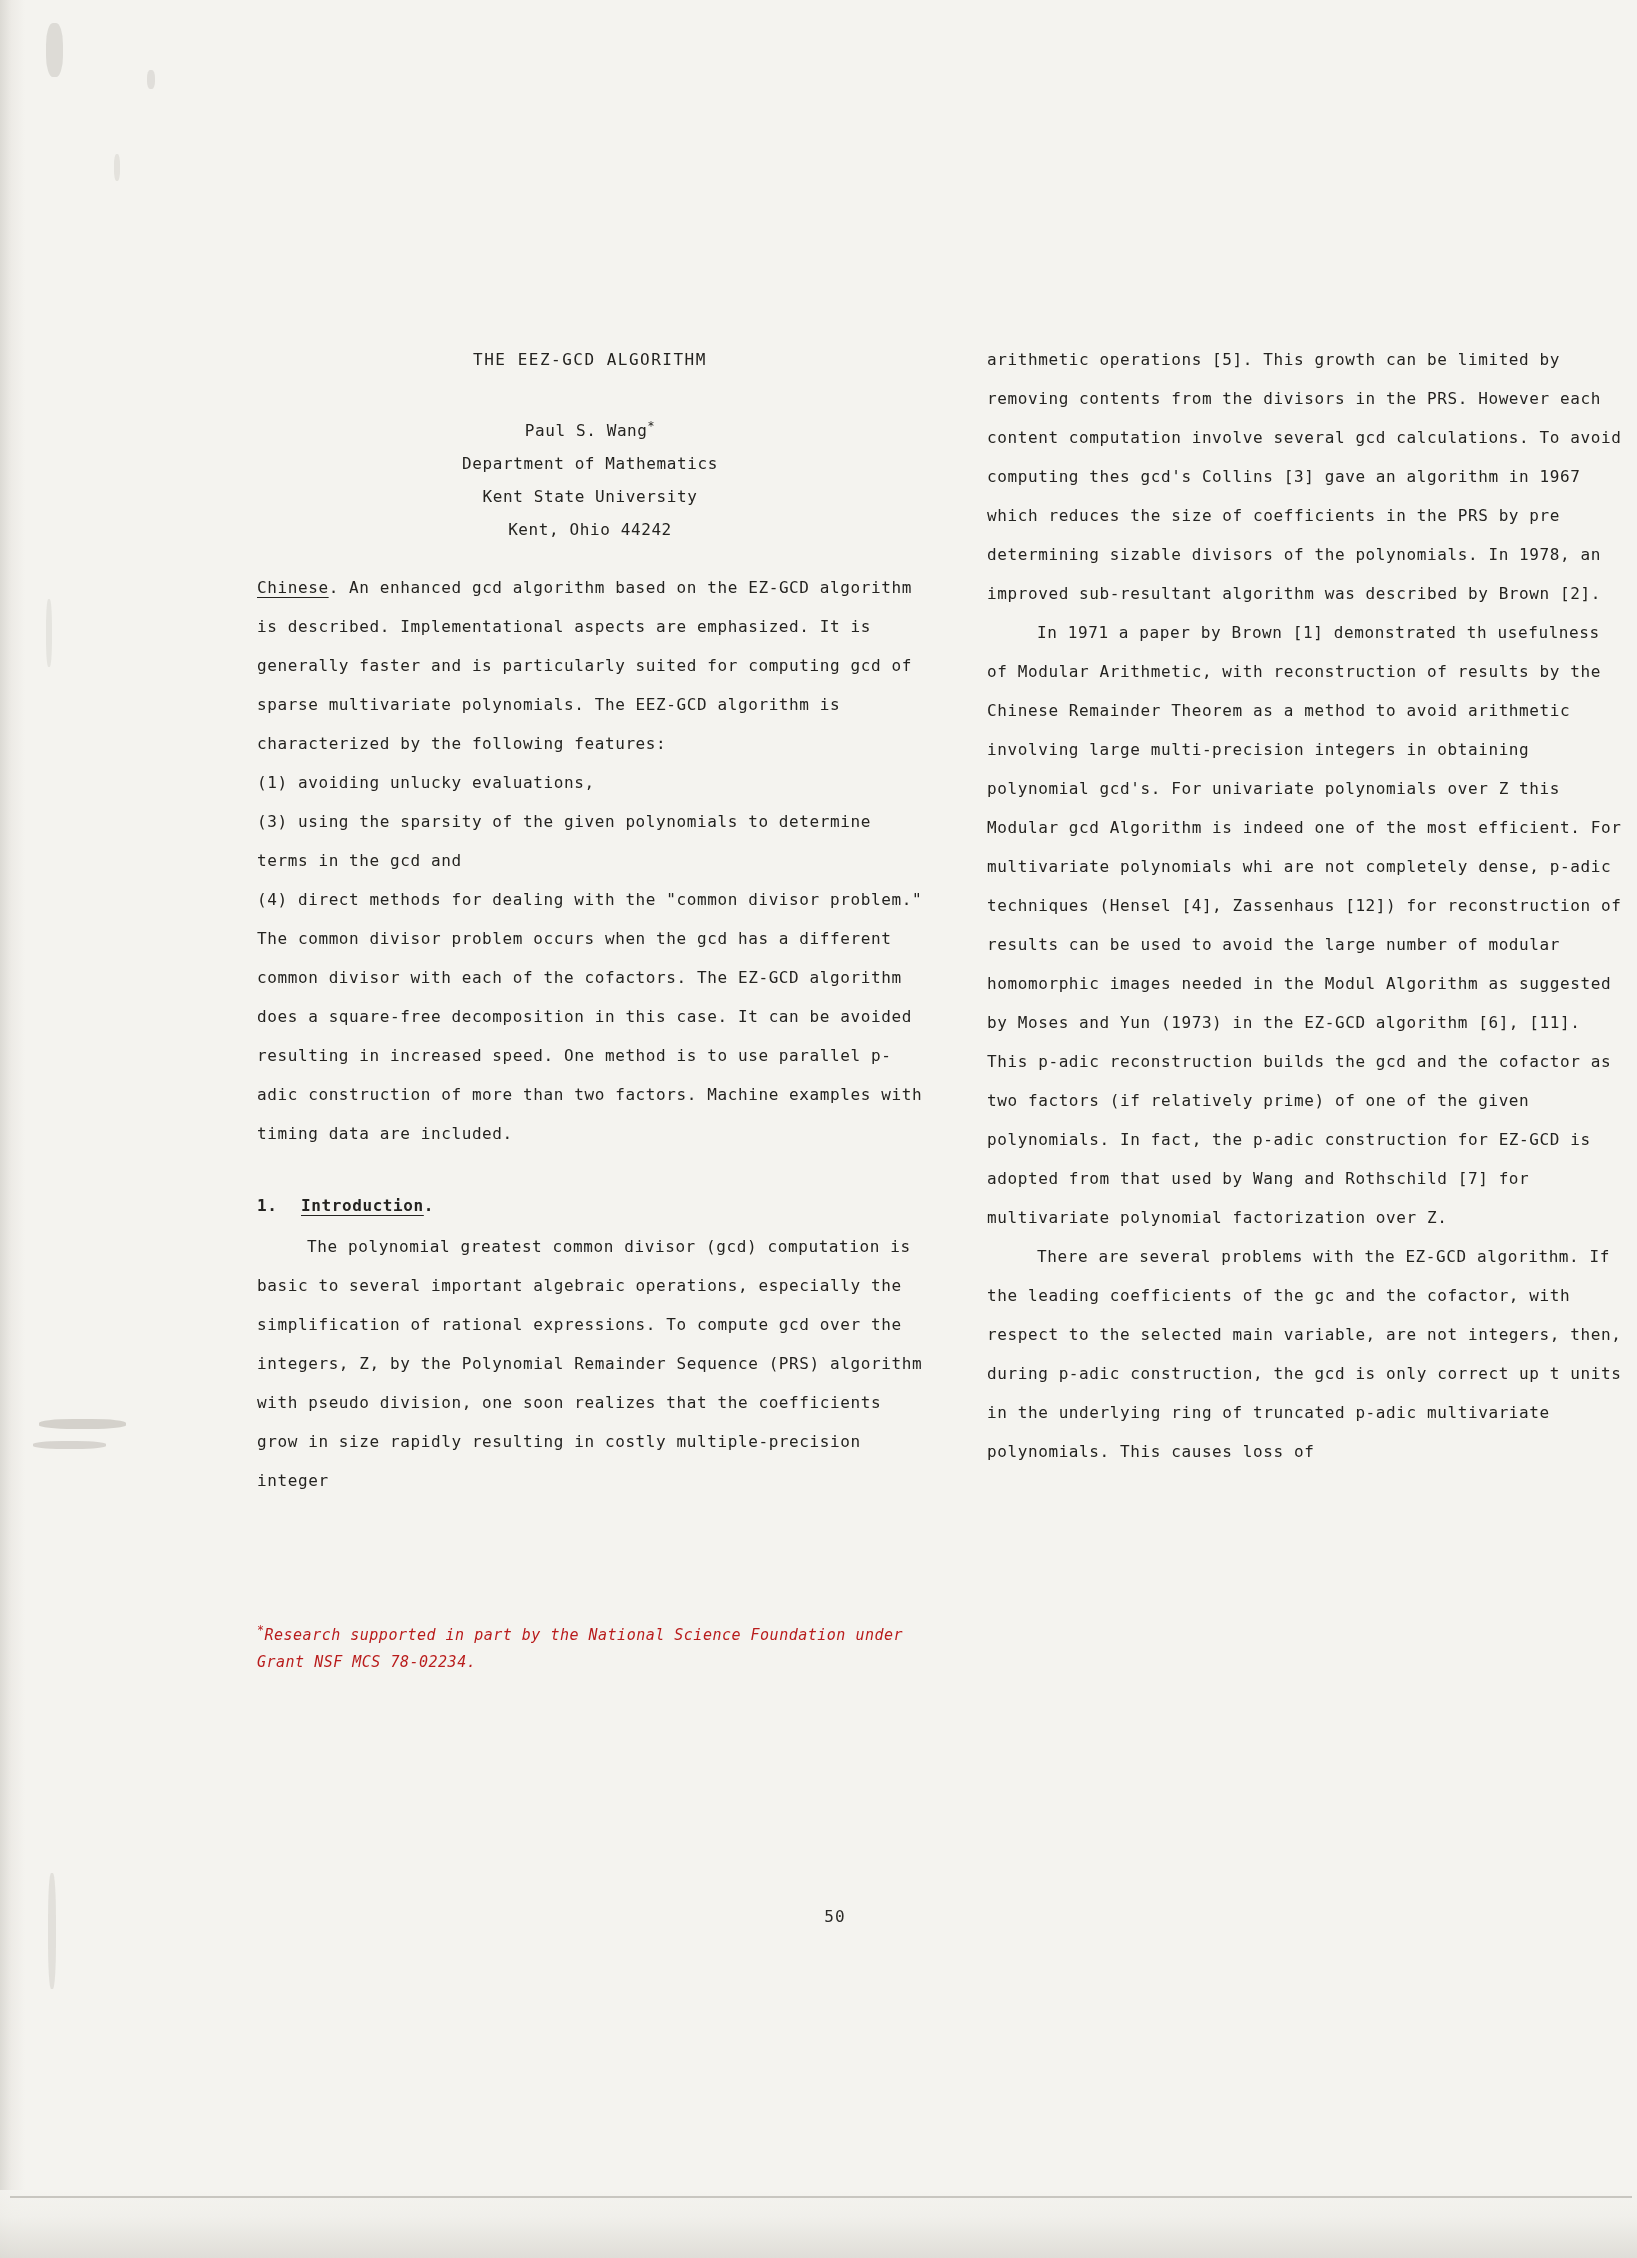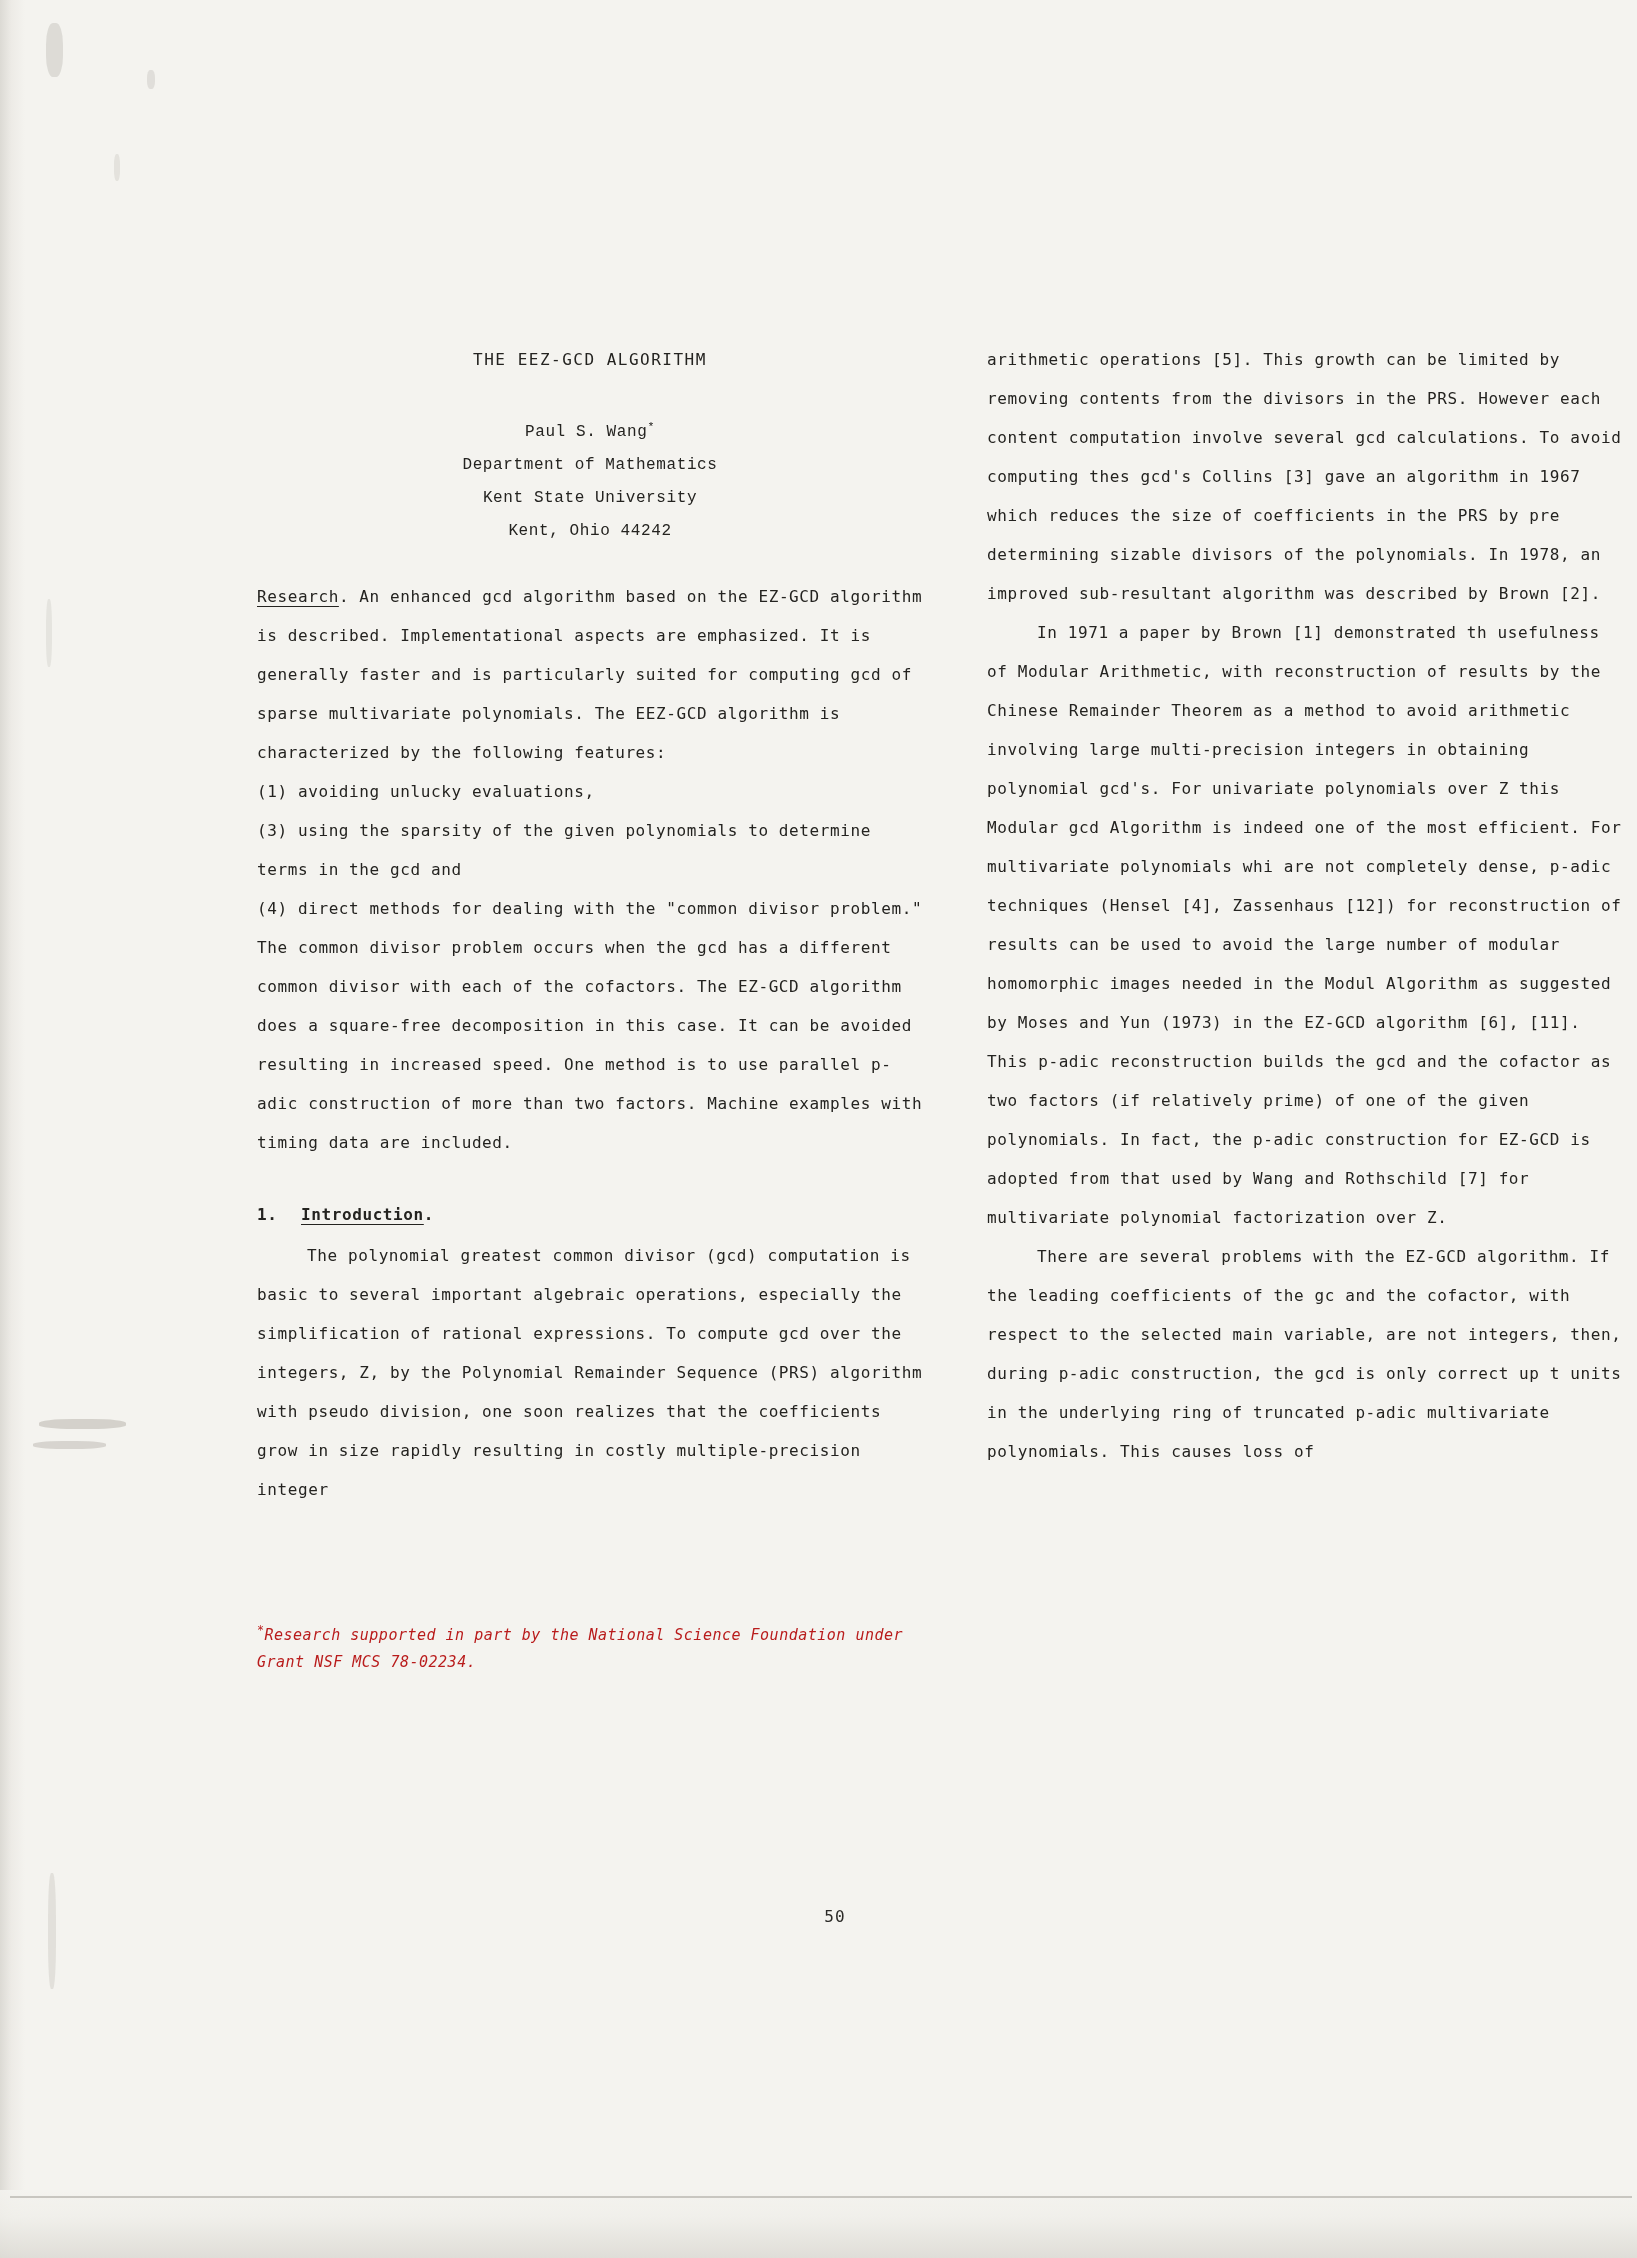--- a/index.html
+++ b/index.html
@@ -71,22 +71,21 @@
   }
 
   .title {
     text-align: center;
     letter-spacing: 1.5px;
     margin-bottom: 31px;
   }
   .author {
     text-align: center;
     line-height: 33px;
-    margin-bottom: 29px;
-    font-family: Liberation Mono, monospace;
+    margin-bottom: 22px;
   }
   .author .star {
     font-size: 11.6px;
     vertical-align: super;
   }
 
   p {
     margin: 0;
     text-align: left;
     text-indent: 0;
@@ -159,21 +158,21 @@
 
       <div class="title">THE EEZ-GCD ALGORITHM</div>
 
       <div class="author">
         <div><span>Paul S. Wang</span><span class="star">*</span></div>
         <div>Department of Mathematics</div>
         <div>Kent State University</div>
         <div>Kent, Ohio  44242</div>
       </div>
 
-      <p><span class="u">Research</span><span>.  An enhanced gcd algorithm based on the EZ-GCD algorithm is described.  Implementational aspects are emphasized.  It is generally faster and is particularly suited for computing gcd of sparse multivariate polynomials.  The EEZ-GCD algorithm is characterized by the following features:</span></p>
+      <p><span class="u">Chinese</span><span>.  An enhanced gcd algorithm based on the EZ-GCD algorithm is described.  Implementational aspects are emphasized.  It is generally faster and is particularly suited for computing gcd of sparse multivariate polynomials.  The EEZ-GCD algorithm is characterized by the following features:</span></p>
 
       <p>(1)  avoiding unlucky evaluations,</p>
       <p>(3)  using the sparsity of the given polynomials to determine terms in the gcd and</p>
       <p><span>(4)  direct methods for dealing with the "common divisor problem."</span> <span>The common divisor problem occurs when the gcd has a different common divisor with each of the cofactors.  The EZ-GCD algorithm does a square-free decomposition in this case.  It can be avoided resulting in increased speed.  One method is to use parallel p-adic construction of more than two factors.  Machine examples with timing data are included.</span></p>
 
       <p class="sec-head"><span class="sec-num">1.</span><span class="u">Introduction</span><span>.</span></p>
 
       <p class="indent">The polynomial greatest common divisor (gcd) computation is basic to several important algebraic operations, especially the simplification of rational expressions.  To compute gcd over the integers, Z, by the Polynomial Remainder Sequence (PRS) algorithm with pseudo division, one soon realizes that the coefficients grow in size rapidly resulting in costly multiple-precision integer</p>
     </div>
 

